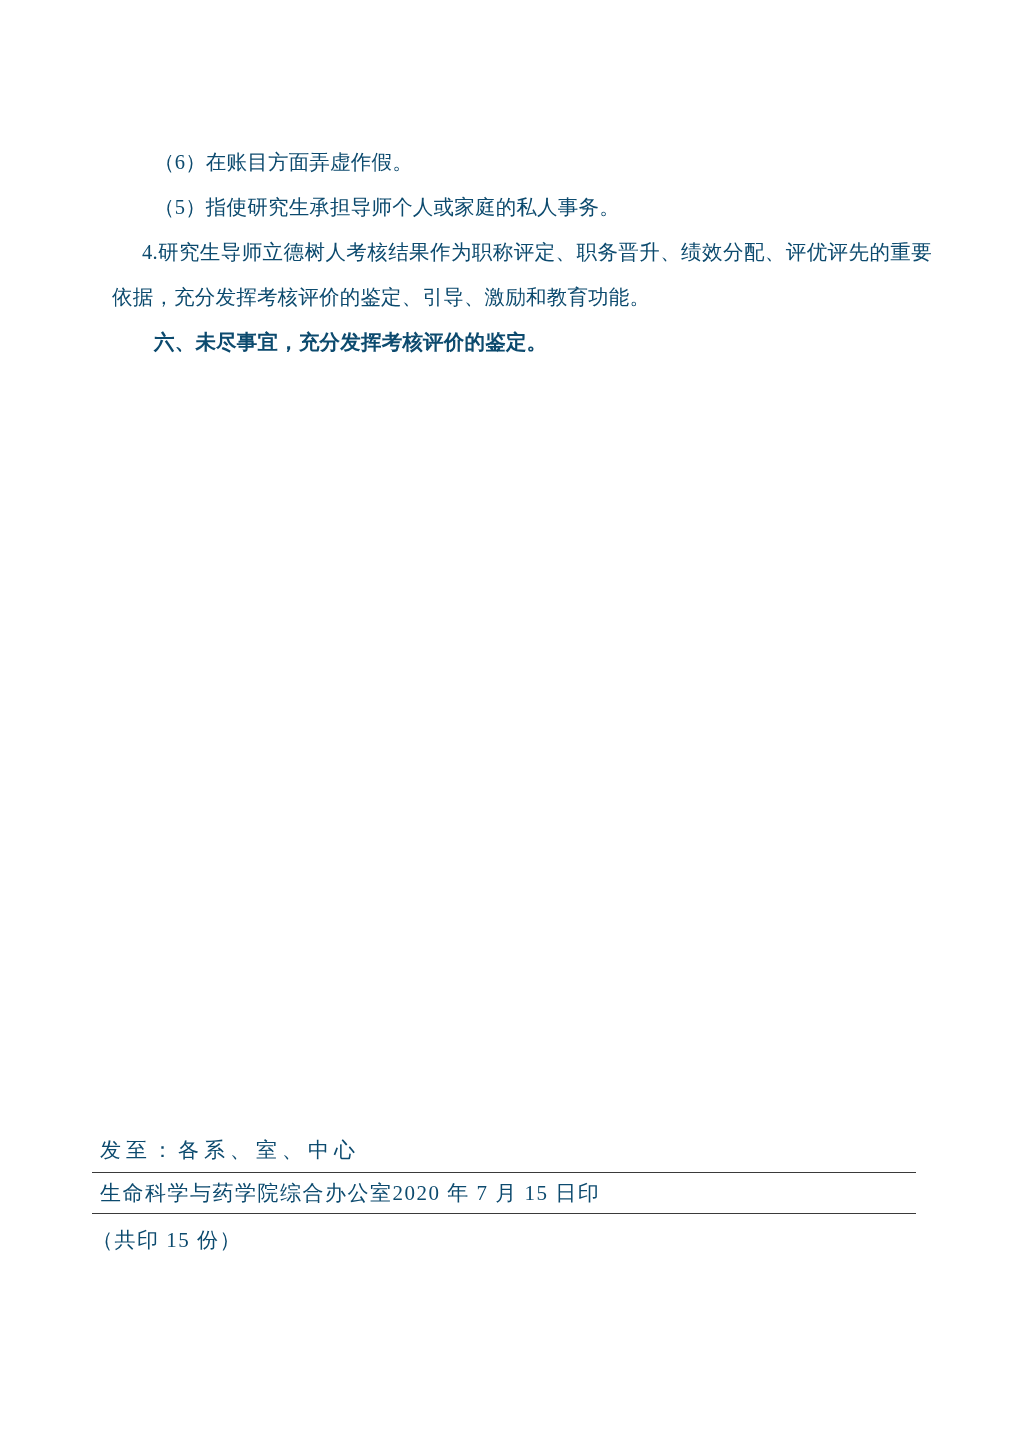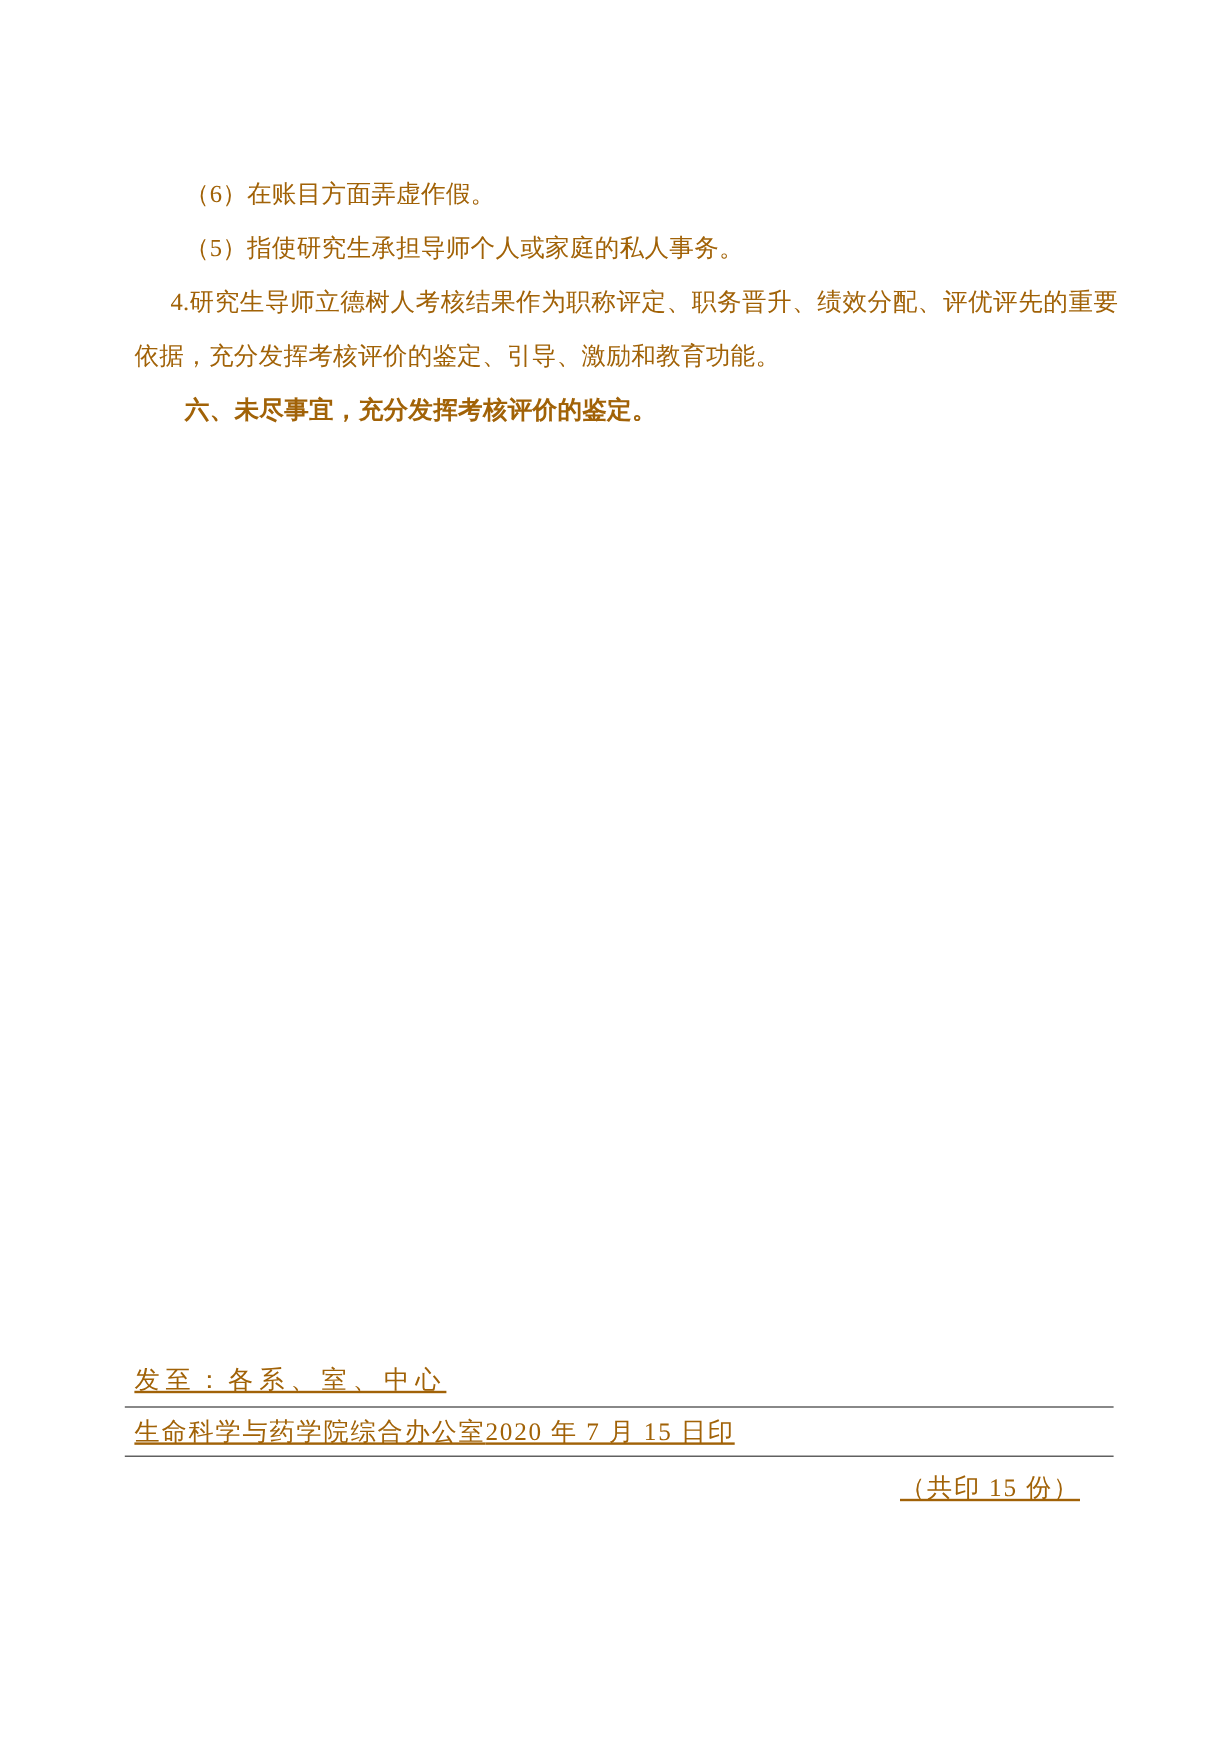--- a/index.html
+++ b/index.html
@@ -6,21 +6,21 @@
     margin: 0;
     padding: 0;
     background: #ffffff;
   }
   .page {
     position: relative;
     width: 1024px;
     height: 1448px;
     background: #ffffff;
     font-family: "Liberation Serif", "DejaVu Serif", serif;
-    color: #a16207;
+    color: #0c4a6e;
     overflow: hidden;
   }
   .content {
     position: absolute;
     left: 112px;
     top: 140px;
     width: 820px;
   }
   .para {
     font-size: 20.5px;
@@ -34,24 +34,23 @@
     text-indent: 42px;
   }
   .indent-sm {
     text-indent: 30px;
   }
   .bold {
     font-weight: bold;
   }
   .footer {
     position: absolute;
-    left: 104px;
+    left: 92px;
     top: 1136px;
     width: 824px;
-    text-decoration: underline;
   }
   .footer-line1 {
     font-size: 21px;
     letter-spacing: 5px;
     padding-left: 8px;
     padding-bottom: 8px;
   }
   .footer-rule {
     border-top: 1.4px solid #3a3a3a;
     width: 824px;
@@ -66,21 +65,21 @@
     padding-right: 4px;
   }
   .footer-rule2 {
     border-top: 1.4px solid #3a3a3a;
     width: 824px;
     margin-top: 6px;
   }
   .footer-line3 {
     font-size: 21px;
     letter-spacing: 1.5px;
-    text-align: right;
+    text-align: left;
     padding-top: 12px;
     padding-right: 28px;
   }
   .unit, .date {
     white-space: pre;
   }
 </style>
 </head>
 <body>
 

